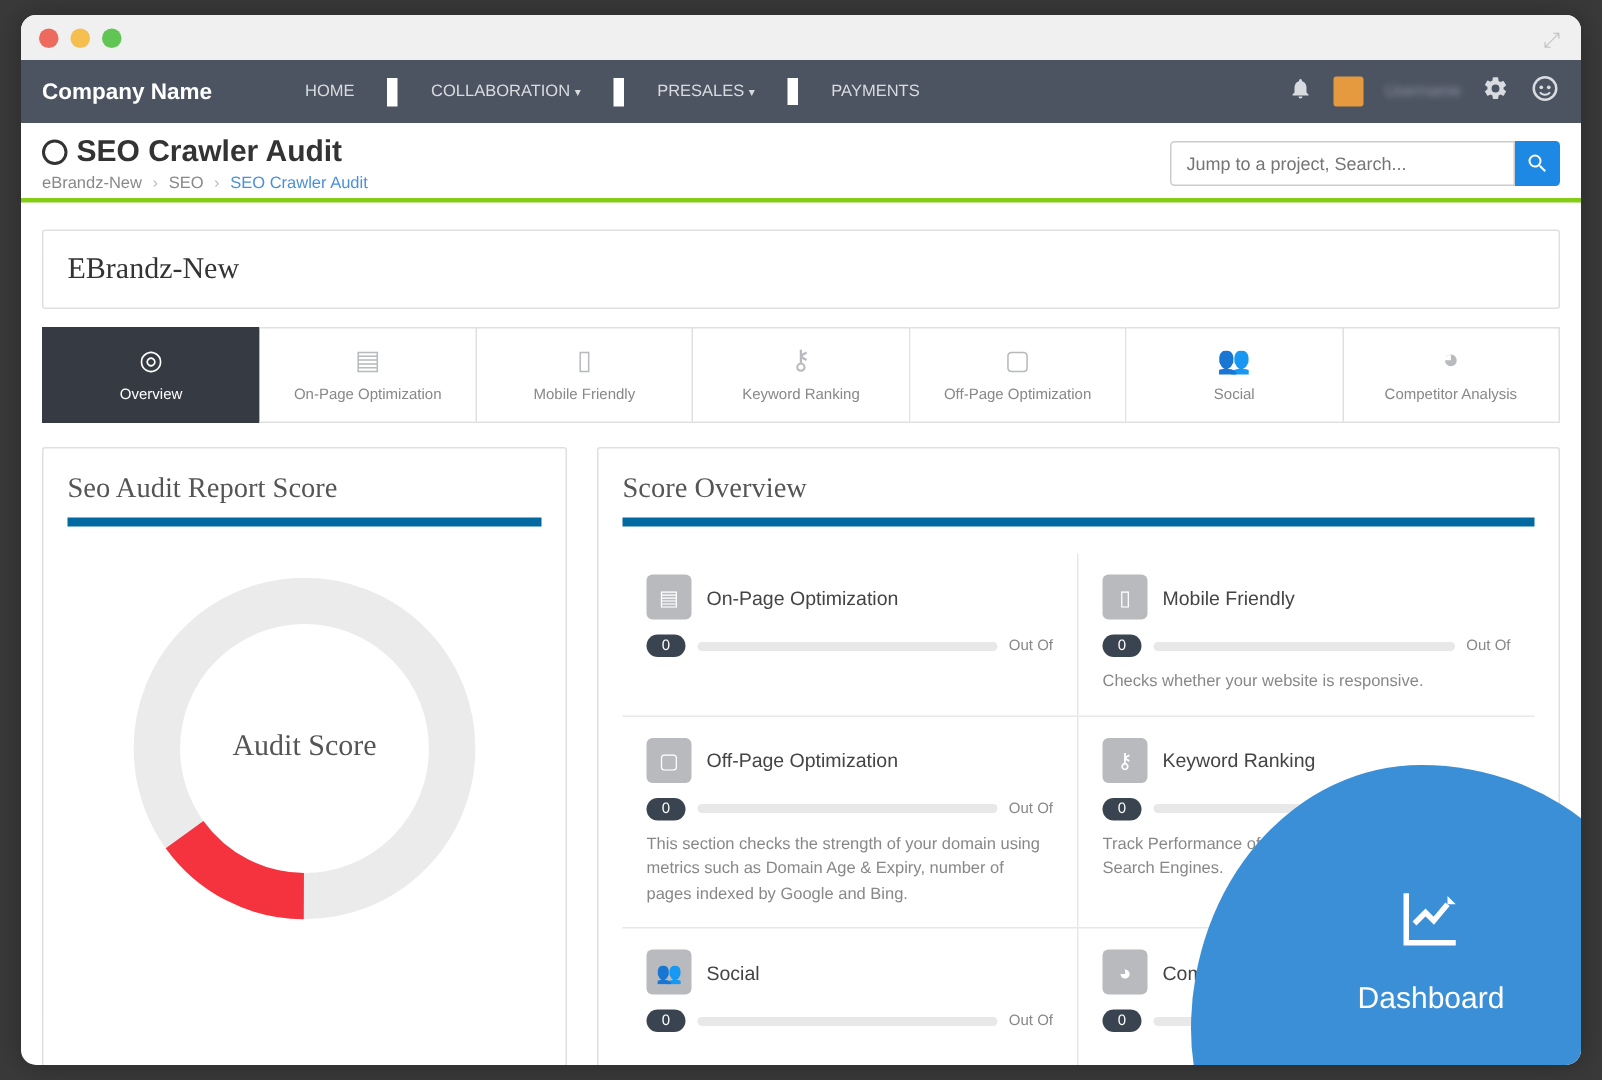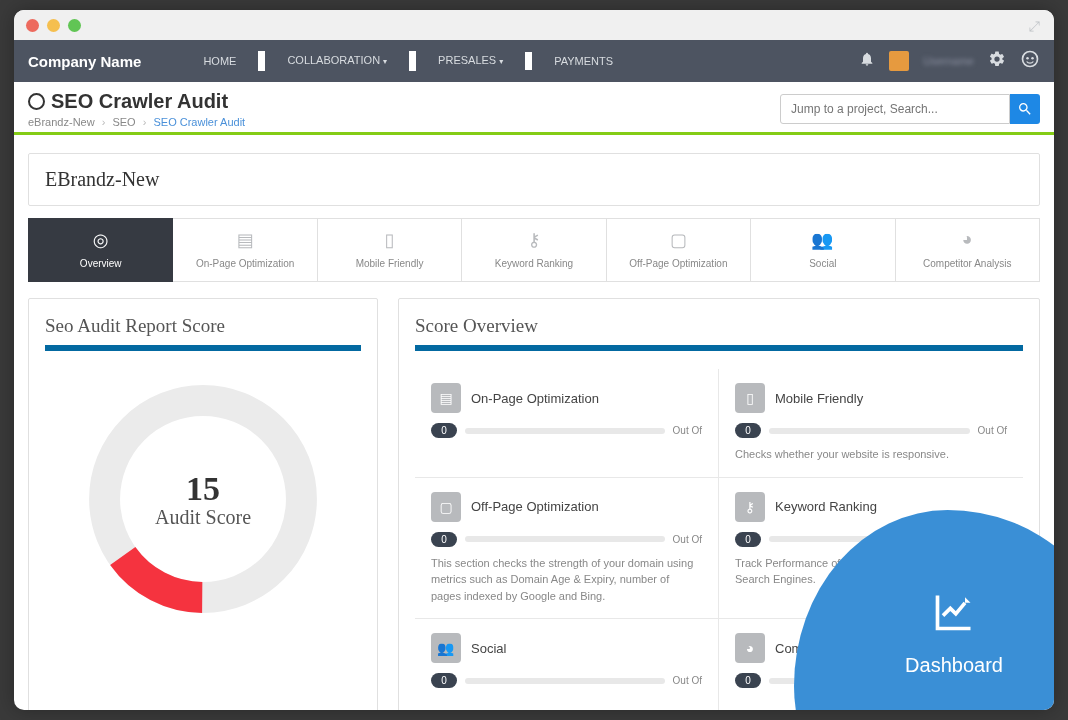--- a/index.html
+++ b/index.html
@@ -173,21 +173,20 @@
 
   <div class="content">
     <div class="panel-left">
       <div class="section-title">Seo Audit Report Score</div>
       <div class="donut-wrap">
         <svg class="donut" viewBox="0 0 42 42">
           <circle cx="21" cy="21" r="15.9" fill="none" stroke="#ebebeb" stroke-width="5"></circle>
           <circle id="donut-arc" cx="21" cy="21" r="15.9" fill="none" stroke="#f5333f" stroke-width="5" stroke-dasharray="15 85" stroke-dashoffset="-50" transform="rotate(-90 21 21)"></circle>
         </svg>
         <div class="donut-center">
-          <div class="donut-value">15</div>
           <div class="donut-label">Audit Score</div>
         </div>
       </div>
     </div>
 
     <div class="panel-right">
       <div class="section-title">Score Overview</div>
       <div class="cards">
 
         <div class="card">

